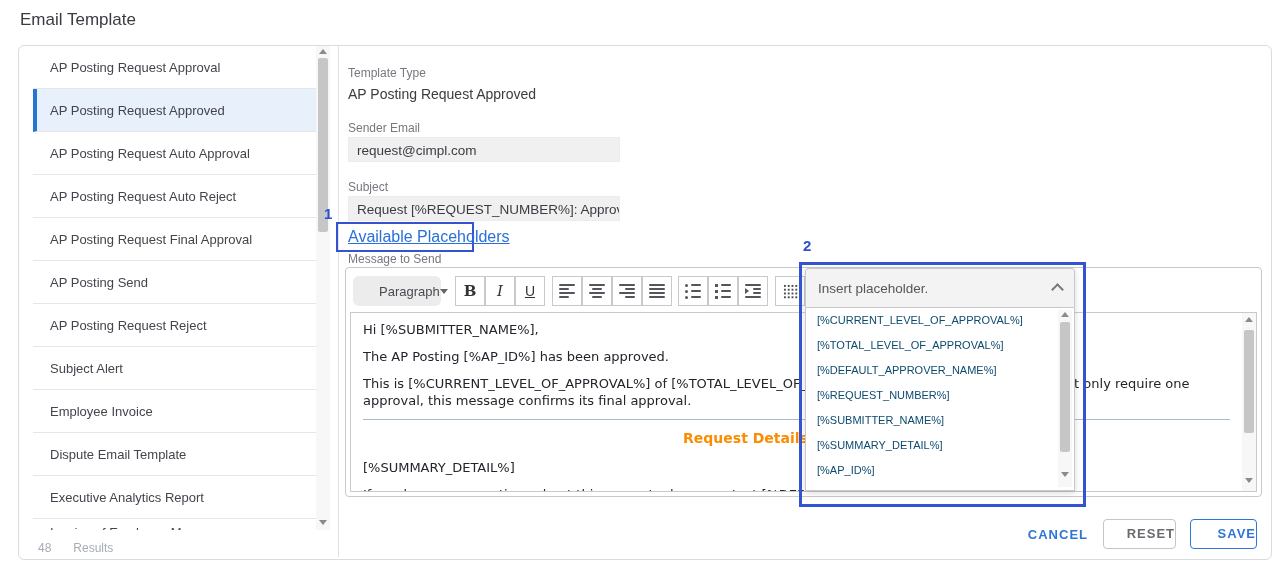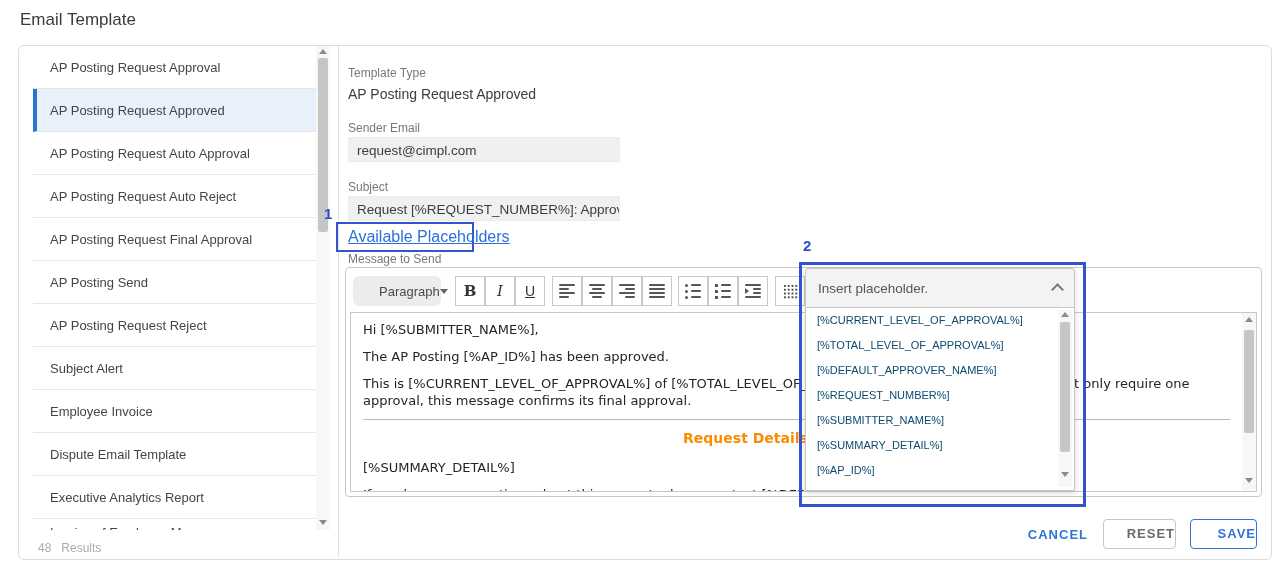--- a/index.html
+++ b/index.html
@@ -19,21 +19,21 @@
   .sidebar-item{height:42px;border-bottom:1px solid #e6e6e6;display:flex;align-items:center;
                 padding-left:17px;font-size:13px;color:#44444c;cursor:pointer;background:#fff;}
   .sidebar-item.selected{background:#e7f0fb;border-left:4px solid #2476d2;padding-left:13px;}
   .sidebar-item.clipped{border-bottom:none;align-items:flex-start;padding-top:6px;height:40px;}
   #sb-scroll{left:316px;top:46px;width:14px;height:484px;background:#f7f7f7;}
   #sb-thumb{left:318px;top:58px;width:10px;height:174px;background:#c6c6c6;border-radius:2px;}
   .tri-up{width:0;height:0;border-left:4px solid transparent;border-right:4px solid transparent;border-bottom:5px solid #8a8a8a;}
   .tri-down{width:0;height:0;border-left:4px solid transparent;border-right:4px solid transparent;border-top:5px solid #8a8a8a;}
   #sb-up{left:319px;top:49px;} #sb-down{left:319px;top:520px;}
   #results{left:38px;top:541px;font-size:12px;color:#a6acb3;}
-  #results b{font-weight:400;margin-right:10px;}
+  #results b{font-weight:400;margin-right:22px;}
 
   
   .field-label{font-size:12px;color:#77777f;}
   #tt-label{left:348px;top:66px;}
   #tt-value{left:348px;top:86px;font-size:14px;color:#3b3b42;}
   #se-label{left:348px;top:121px;}
   .ro-input{left:348px;width:272px;height:25px;background:#f0f0f1;border:1px solid #ececec;
             font-size:13.5px;color:#3b3b42;line-height:25px;padding-left:8px;white-space:nowrap;overflow:hidden;box-sizing:border-box;}
   #se-input{top:137px;}
   #su-label{left:348px;top:180px;}

